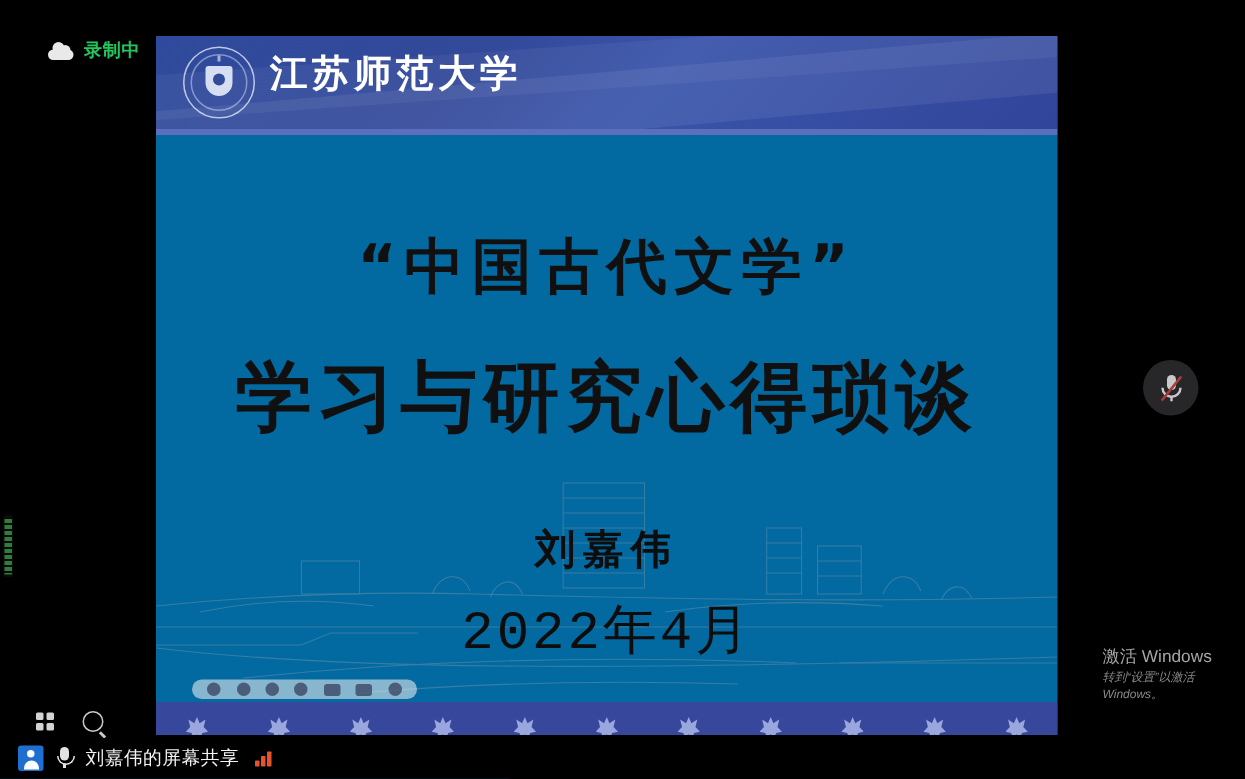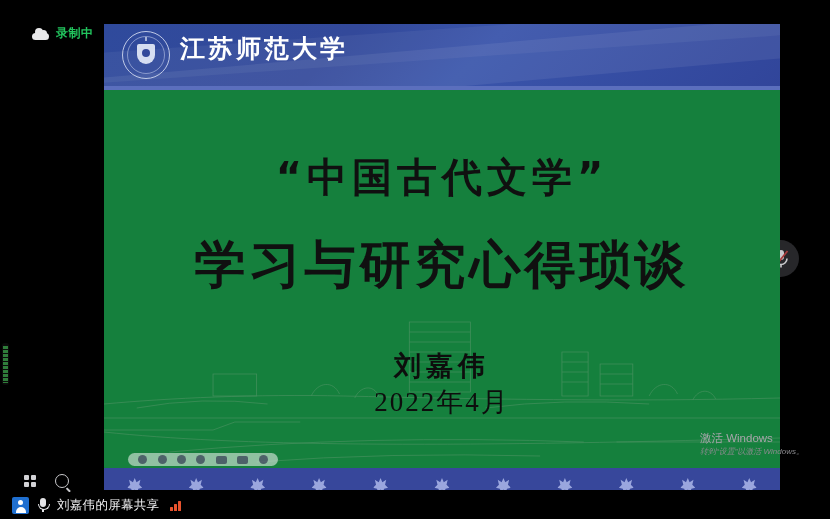--- a/index.html
+++ b/index.html
@@ -22,21 +22,21 @@
   .level-meter{position:absolute;left:2px;top:343px;width:7px;height:42px;background:#0b0b0b;border-radius:3px;overflow:hidden;}
   .level-meter .fill{position:absolute;left:1px;right:1px;bottom:2px;top:3px;
     background:repeating-linear-gradient(to bottom,#2f7d3a 0px,#2f7d3a 3px,#0b0b0b 3px,#0b0b0b 4px);}
 
   
   .mic-btn{position:absolute;left:762px;top:240px;width:37px;height:37px;border-radius:50%;
     background:#27272a;display:flex;align-items:center;justify-content:center;}
   .mic-btn svg{display:block;}
 
   
-  .slide{position:absolute;left:104px;top:24px;width:676px;height:466px;background:#15803d;overflow:hidden;}
+  .slide{position:absolute;left:104px;top:24px;width:601px;height:466px;background:#0369a1;overflow:hidden;}
 
   .slide-header{position:absolute;left:0;top:0;width:100%;height:62px;
     background:linear-gradient(135deg,#2f4a9c 0%,#33499a 35%,#3a55ab 55%,#31459a 100%);
     overflow:hidden;}
   .slide-header::after{content:"";position:absolute;left:-10%;top:38%;width:120%;height:40px;
     background:rgba(255,255,255,.07);transform:rotate(-5deg);}
   .slide-header::before{content:"";position:absolute;left:-10%;top:8%;width:120%;height:30px;
     background:rgba(255,255,255,.05);transform:rotate(-4deg);}
   .header-rule{position:absolute;left:0;top:62px;width:100%;height:4px;background:#5b6fbd;}
 
@@ -59,22 +59,22 @@
   .campus{position:absolute;left:0;bottom:18px;width:100%;height:160px;opacity:.28;pointer-events:none;}
 
   .slide-body{position:absolute;left:0;top:66px;right:0;bottom:22px;}
   .title-1,.title-2{
     font-family:"DejaVu Sans","Liberation Sans",sans-serif;
     text-align:center;color:#101010;font-weight:700;white-space:nowrap;position:relative;z-index:2;}
   .title-1{font-size:40px;letter-spacing:5px;margin-top:60px;}
   .title-2{font-size:51px;letter-spacing:4px;margin-top:26px;}
   .author{font-family:Liberation Sans, sans-serif;font-size:27px;color:#0d0d0d;
     text-align:center;margin-top:48px;letter-spacing:5px;position:relative;z-index:2;font-weight:600;}
-  .date{font-family:Liberation Serif, serif;font-size:27px;color:#0d0d0d;
-    text-align:center;letter-spacing:2px;position:relative;z-index:2;}
+  .date{font-family:Liberation Mono, monospace;font-size:36px;color:#0d0d0d;
+    text-align:center;margin-top:12px;letter-spacing:2px;position:relative;z-index:2;}
 
   
   .slide-footer{position:absolute;left:0;bottom:0;width:100%;height:22px;
     background:#37479b;overflow:hidden;}
   .lotus-row{position:absolute;left:0;bottom:-2px;width:100%;height:20px;display:flex;}
   .lotus{flex:1;position:relative;}
   .lotus::before{content:"";position:absolute;left:50%;bottom:0;transform:translateX(-50%);
     width:15px;height:14px;background:#9aa6de;
     clip-path:polygon(50% 0%,62% 30%,88% 12%,80% 48%,100% 70%,74% 76%,66% 100%,50% 82%,34% 100%,26% 76%,0% 70%,20% 48%,12% 12%,38% 30%);}
 
@@ -84,21 +84,21 @@
     justify-content:space-around;padding:0 5px;z-index:6;}
   .tb-icon{width:9px;height:9px;border-radius:50%;background:rgba(35,40,70,.62);
     display:flex;align-items:center;justify-content:center;}
   .tb-icon.sq{border-radius:2px;width:11px;height:8px;}
 
   
   .page-indicator{position:absolute;left:0;right:0;top:492px;text-align:center;
     font-size:11px;color:#d6d6d8;letter-spacing:.5px;}
 
   
-  .win-watermark{position:absolute;left:700px;top:431px;color:#8e8e92;text-align:left;}
+  .win-watermark{position:absolute;left:735px;top:431px;color:#8e8e92;text-align:left;}
   .win-wm-1{font-size:11.5px;color:#a6a6aa;line-height:1.25;}
   .win-wm-2{font-size:8px;color:#8a8a8e;line-height:1.3;margin-top:2px;font-style:italic;}
 
   
   .sysrow-icons{position:absolute;left:24px;top:474px;display:flex;align-items:center;gap:19px;}
   .ico-apps{width:12px;height:12px;position:relative;}
   .ico-apps i{position:absolute;width:5px;height:5px;background:#d3d3d6;border-radius:1px;}
   .ico-apps i:nth-child(1){left:0;top:0;}
   .ico-apps i:nth-child(2){left:7px;top:0;}
   .ico-apps i:nth-child(3){left:0;top:7px;}

